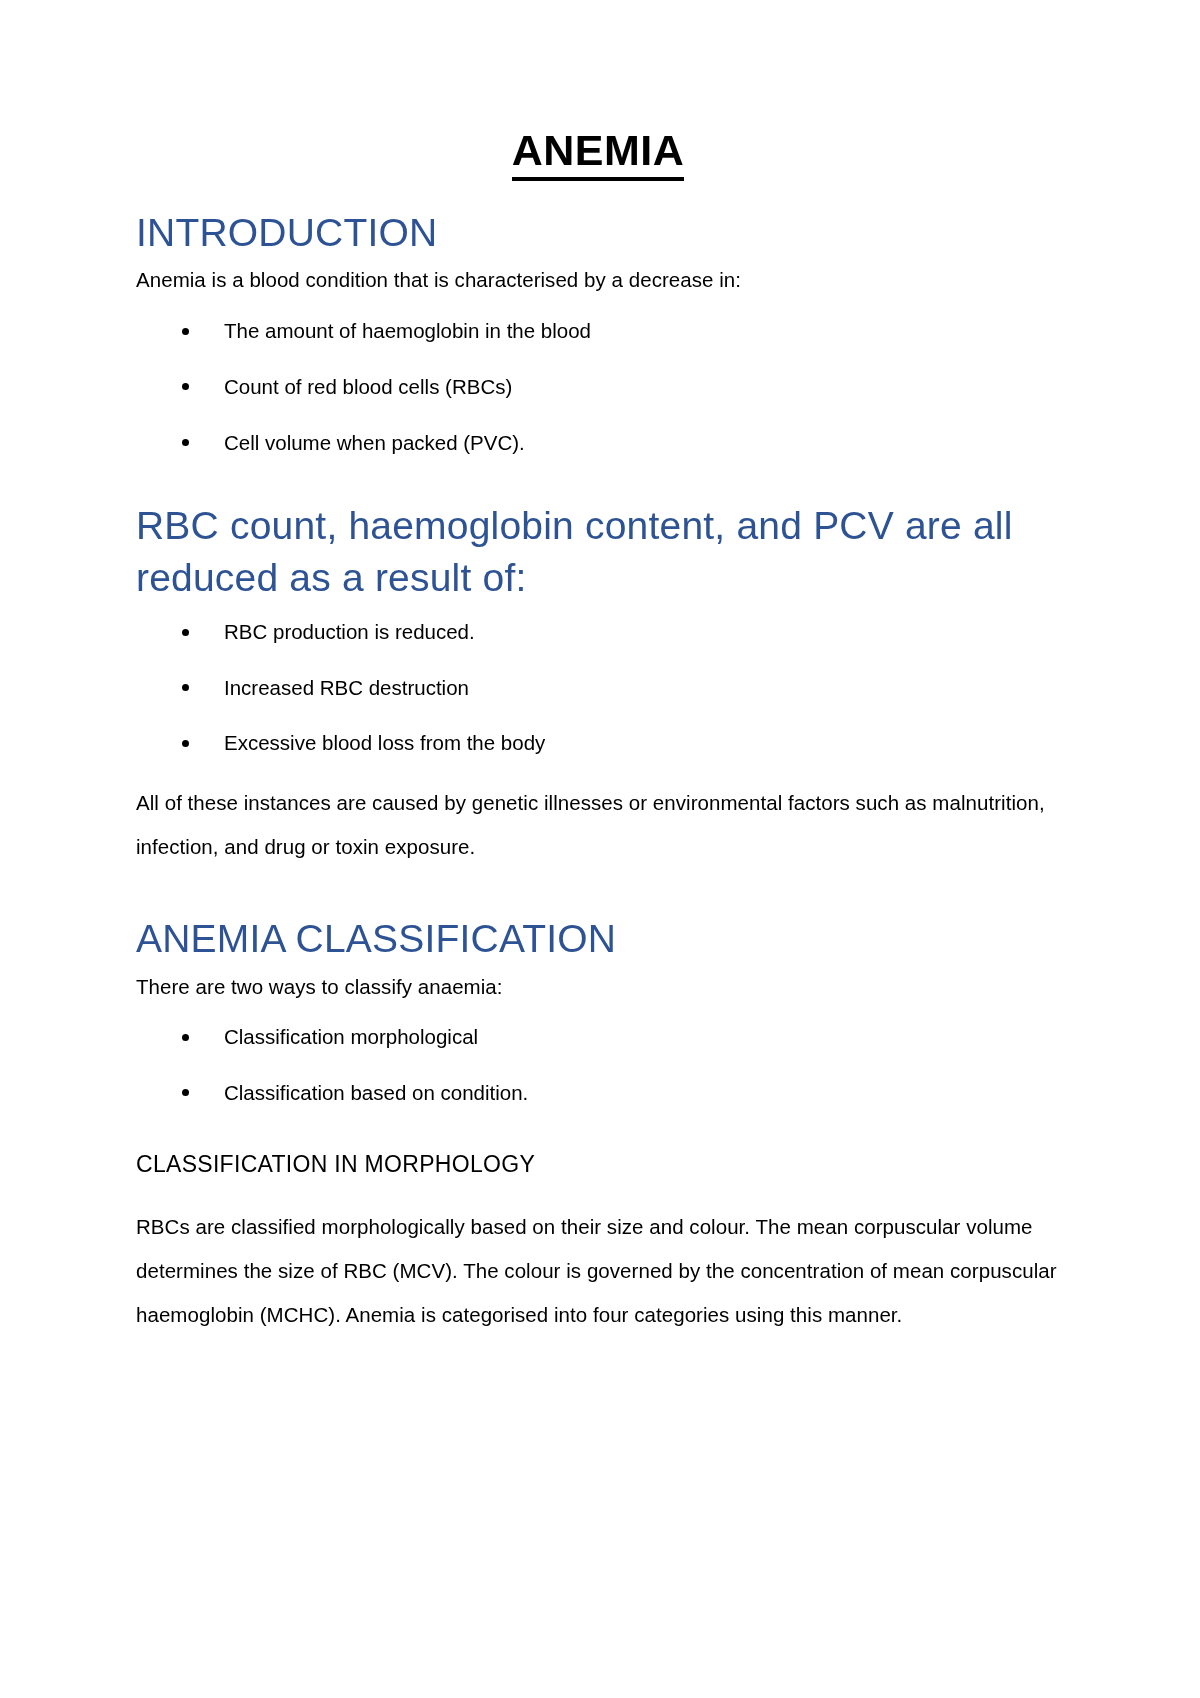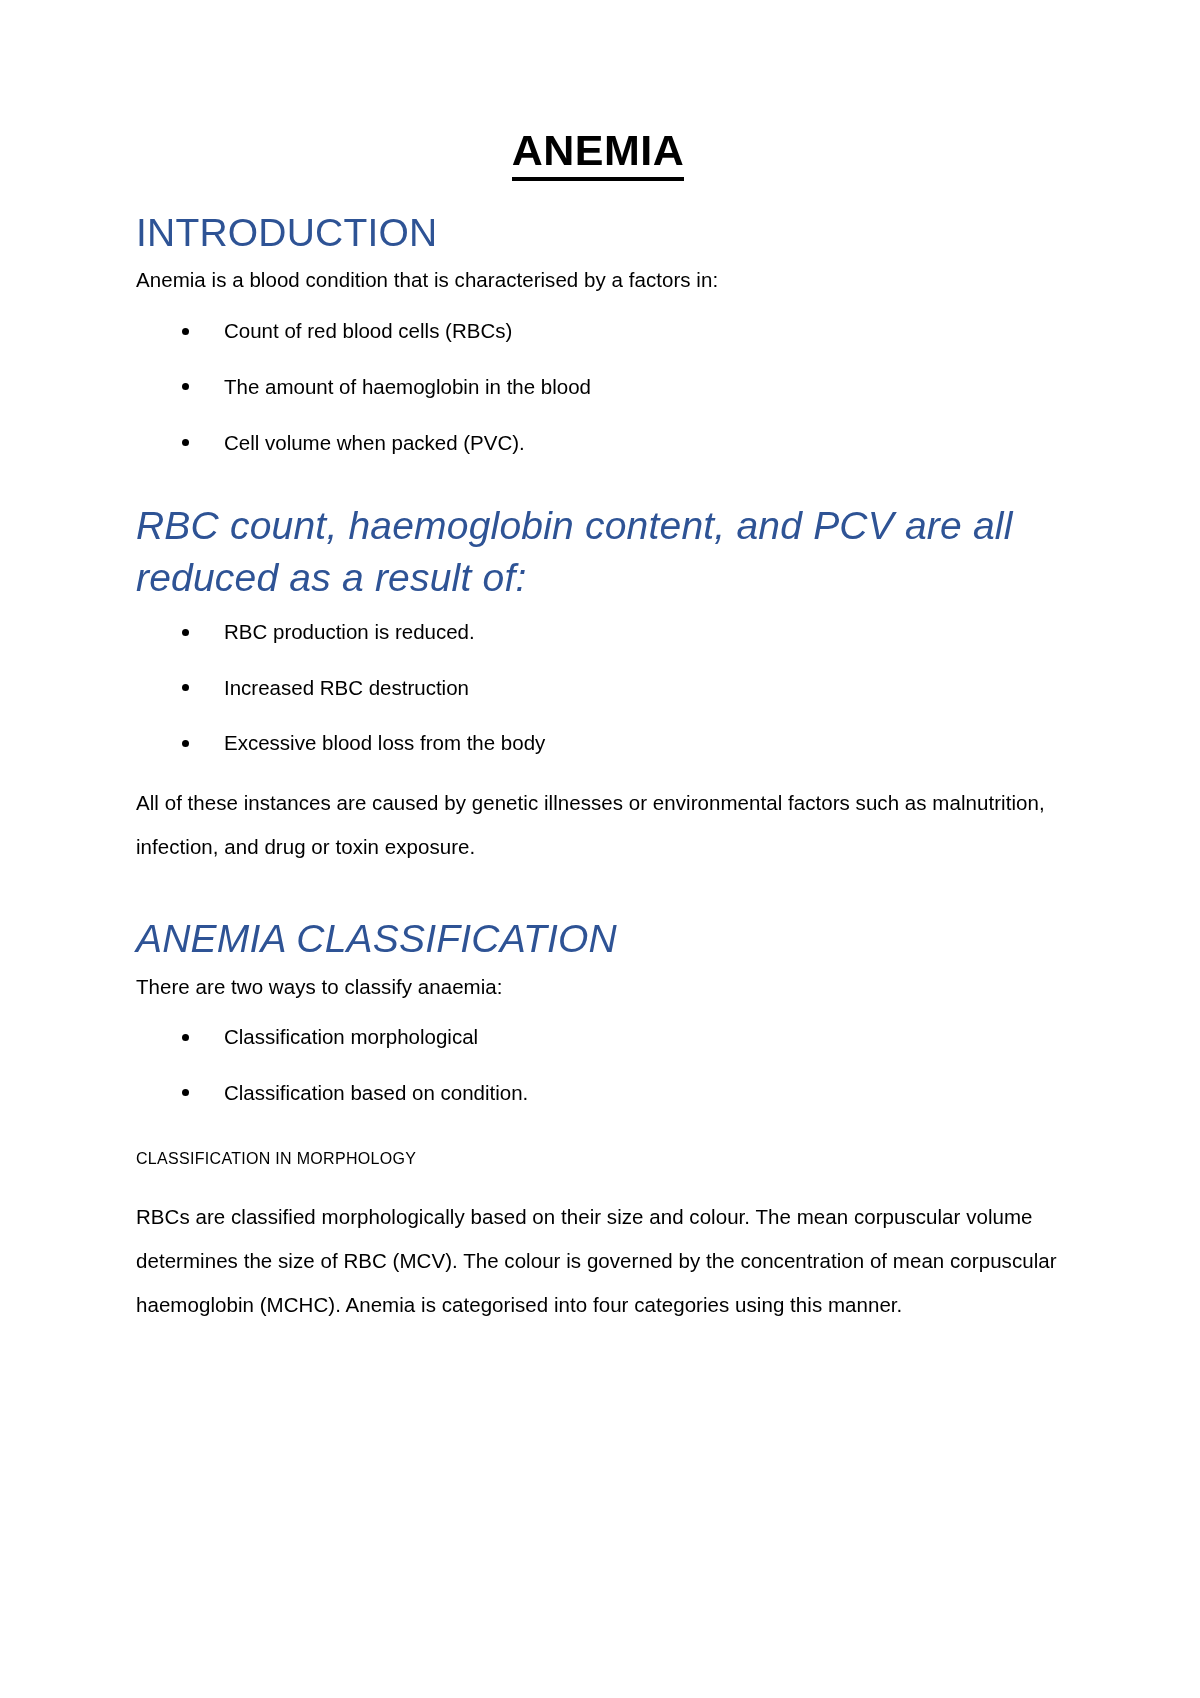--- a/index.html
+++ b/index.html
@@ -39,39 +39,38 @@
   h2.section-heading {
     font-size: 39px;
     font-weight: normal;
     color: #2E5395;
     margin: 0 0 6px 0;
     line-height: 1.32;
     letter-spacing: 0.2px;
   }
   h2.section-heading.gap-before {
     margin-top: 44px;
-    font-style: italic;
   }
   h2.section-heading.tight {
     margin-bottom: 2px;
   }
   p.body-text {
     font-size: 20.5px;
     line-height: 1.55;
     margin: 0 0 6px 0;
     color: #000000;
     letter-spacing: 0.05px;
   }
   p.body-text.spaced {
     line-height: 2.15;
     margin-top: 24px;
     margin-bottom: 0;
   }
   p.plain-subheading {
-    font-size: 16px;
+    font-size: 23px;
     line-height: 1.5;
     margin: 40px 0 0 0;
     color: #000000;
     letter-spacing: 0.3px;
   }
   ul.bullet-list {
     list-style: none;
     margin: 22px 0 0 0;
     padding: 0 0 0 46px;
   }
@@ -102,29 +101,29 @@
 </head>
 <body>
 
 <div class="page">
 
   <h1 class="doc-title">
     <span>ANEMIA</span>
   </h1>
 
   <h2 class="section-heading">INTRODUCTION</h2>
-  <p class="body-text">Anemia is a blood condition that is characterised by a factors in:</p>
+  <p class="body-text">Anemia is a blood condition that is characterised by a decrease in:</p>
   <ul class="bullet-list">
     <li>
       <span class="bullet-dot"></span>
-      <span>Count of red blood cells (RBCs)</span>
+      <span>The amount of haemoglobin in the blood</span>
     </li>
     <li>
       <span class="bullet-dot"></span>
-      <span>The amount of haemoglobin in the blood</span>
+      <span>Count of red blood cells (RBCs)</span>
     </li>
     <li>
       <span class="bullet-dot"></span>
       <span>Cell volume when packed (PVC).</span>
     </li>
   </ul>
 
   <h2 class="section-heading gap-before tight">RBC count, haemoglobin content, and PCV are all reduced as a result of:</h2>
   <ul class="bullet-list tight-top">
     <li>

